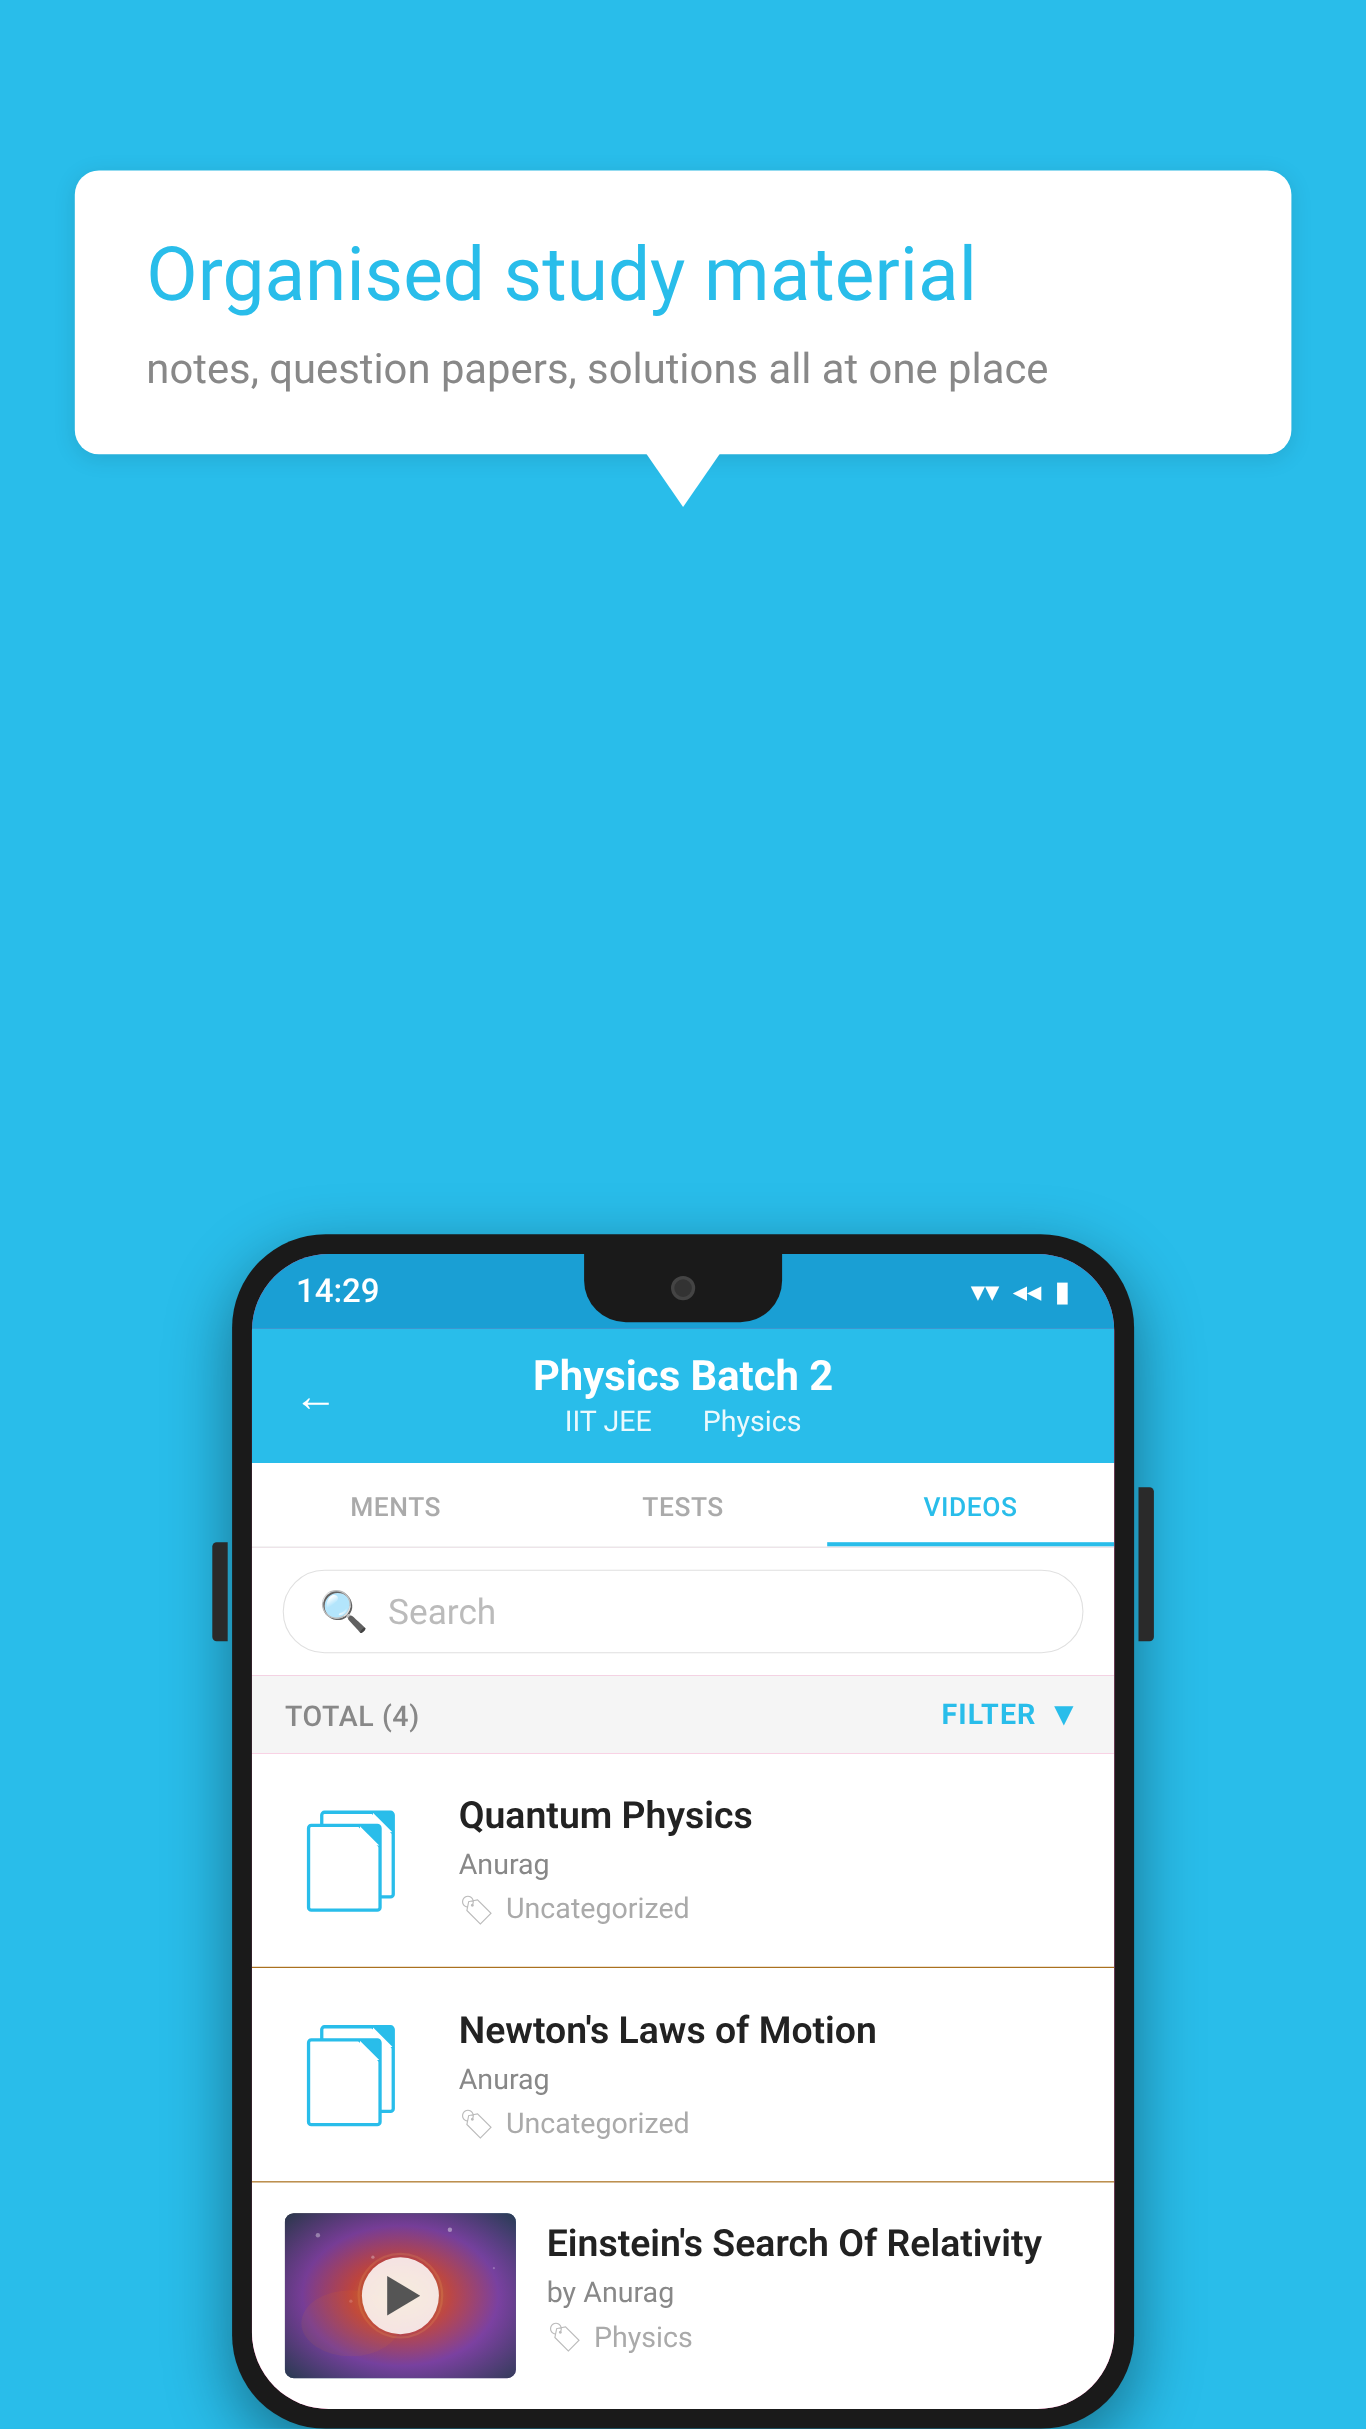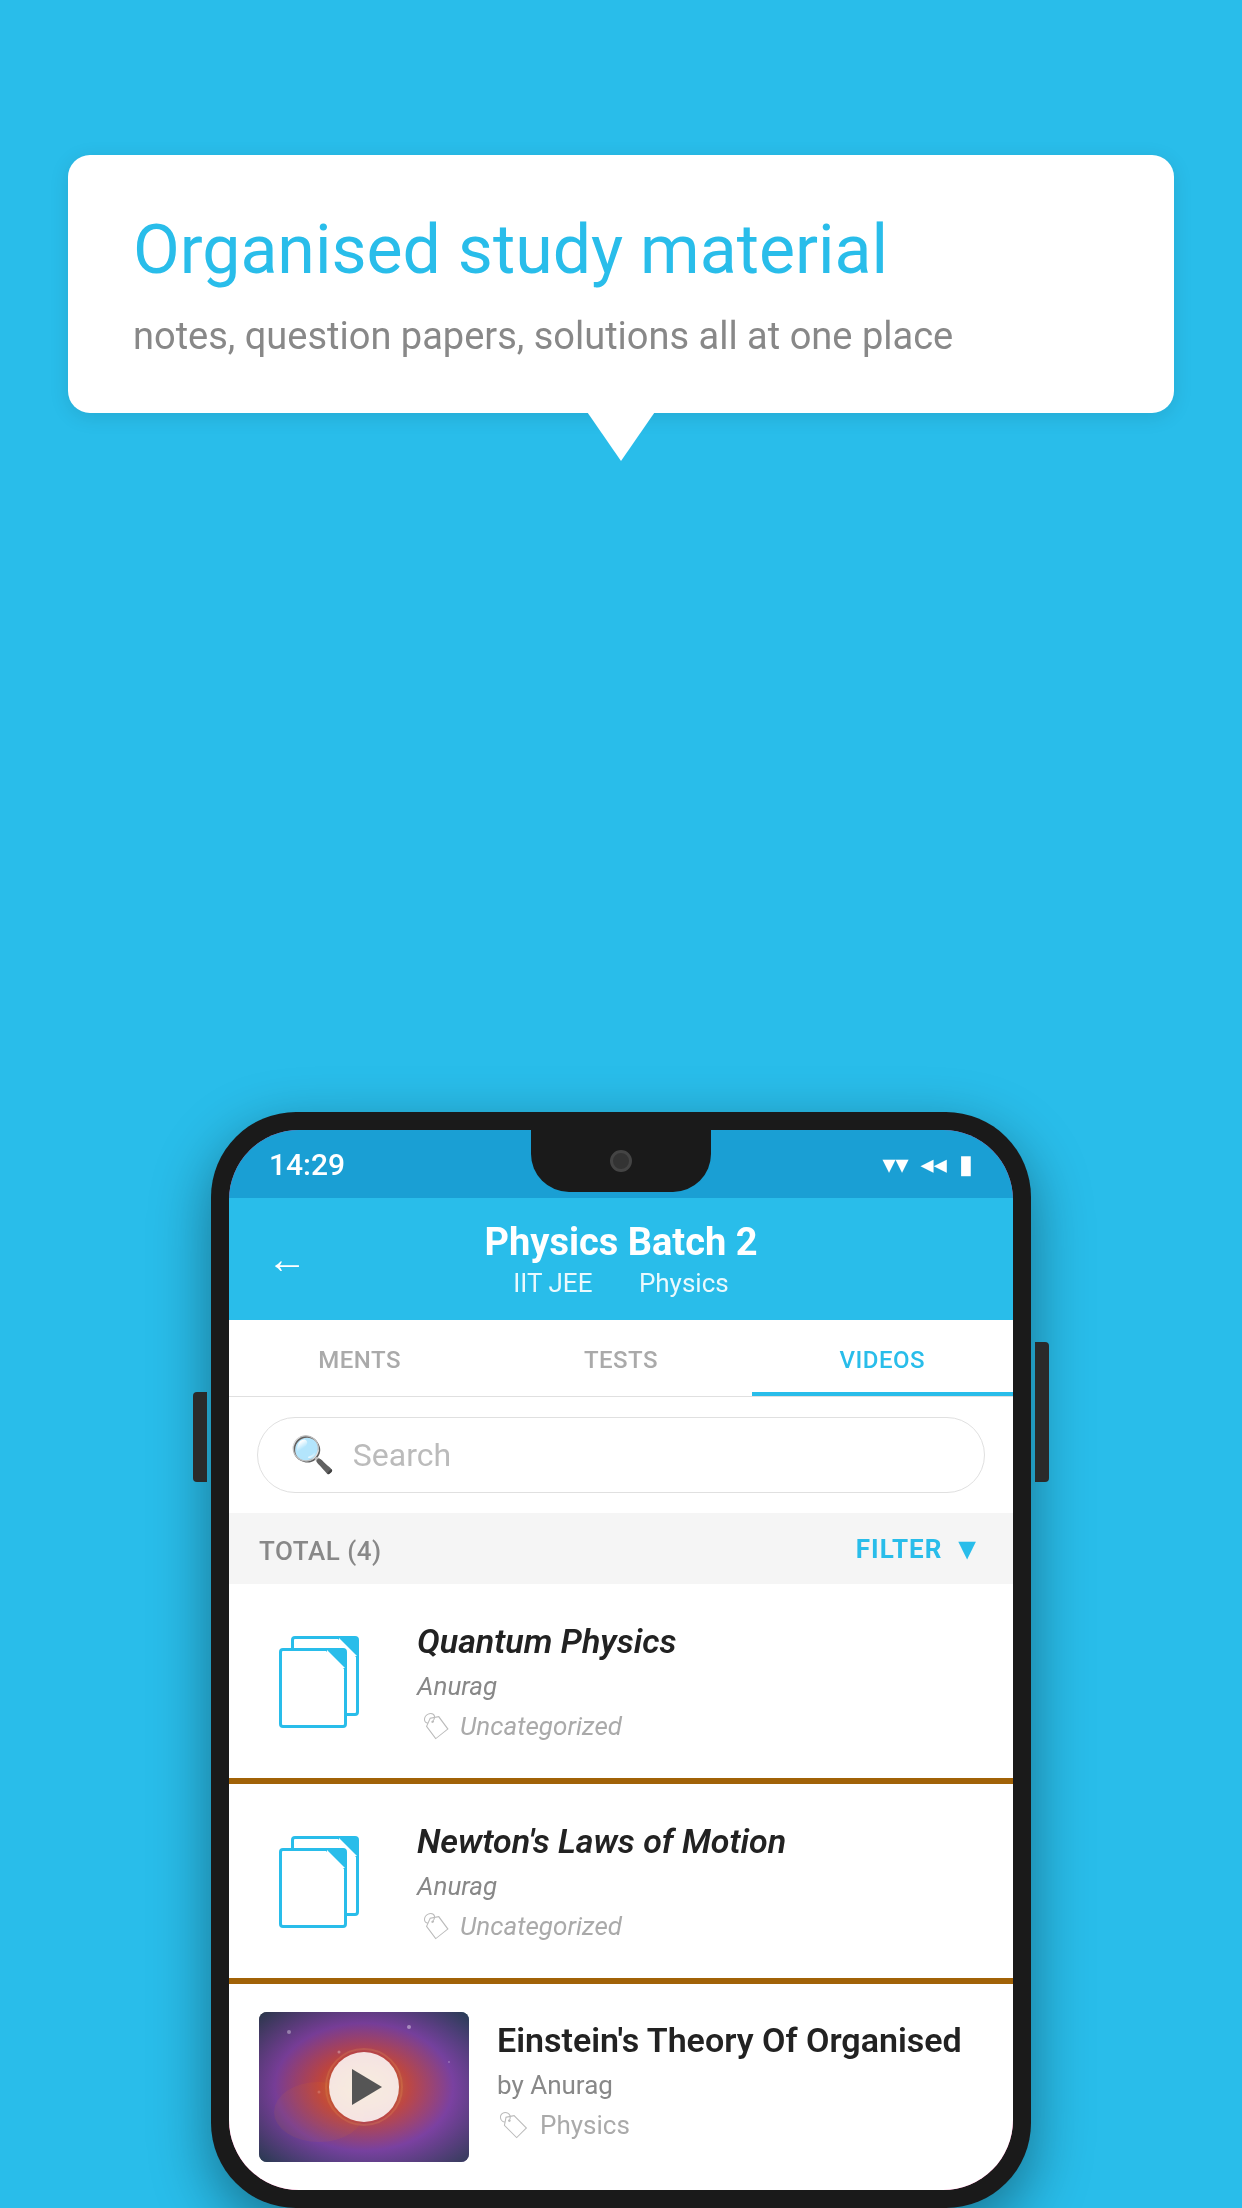--- a/index.html
+++ b/index.html
@@ -286,24 +286,23 @@
 
     
     .video-list {
       background: white;
     }
 
     .video-item {
       display: flex;
       align-items: center;
       padding: 32px 30px;
-      border-bottom: 6px solid #a16207;
+      border-bottom: 1px solid #a16207;
       gap: 28px;
       cursor: pointer;
-      font-style: italic;
     }
 
     .file-icon-wrapper {
       width: 130px;
       height: 130px;
       display: flex;
       align-items: center;
       justify-content: center;
     }
 
@@ -581,21 +580,21 @@
               <circle cx="60" cy="80" r="1.5" fill="white" opacity="0.4"></circle>
 
               <circle cx="105" cy="75" r="38" fill="none" stroke="rgba(255,200,100,0.3)" stroke-width="2"></circle>
               <ellipse cx="60" cy="100" rx="45" ry="30" fill="rgba(255,140,0,0.15)"></ellipse>
             </svg>
             <div class="play-btn">
               <div class="play-triangle"></div>
             </div>
           </div>
           <div class="einstein-info">
-            <div class="video-item-title">Einstein's Theory Of Organised</div>
+            <div class="video-item-title">Einstein's Search Of Relativity</div>
             <div class="video-item-author">by Anurag</div>
             <div class="video-item-tag">
               <span class="tag-icon">🏷</span>
               <span>Physics</span>
             </div>
           </div>
         </div>
 
       </div>
     </div>

